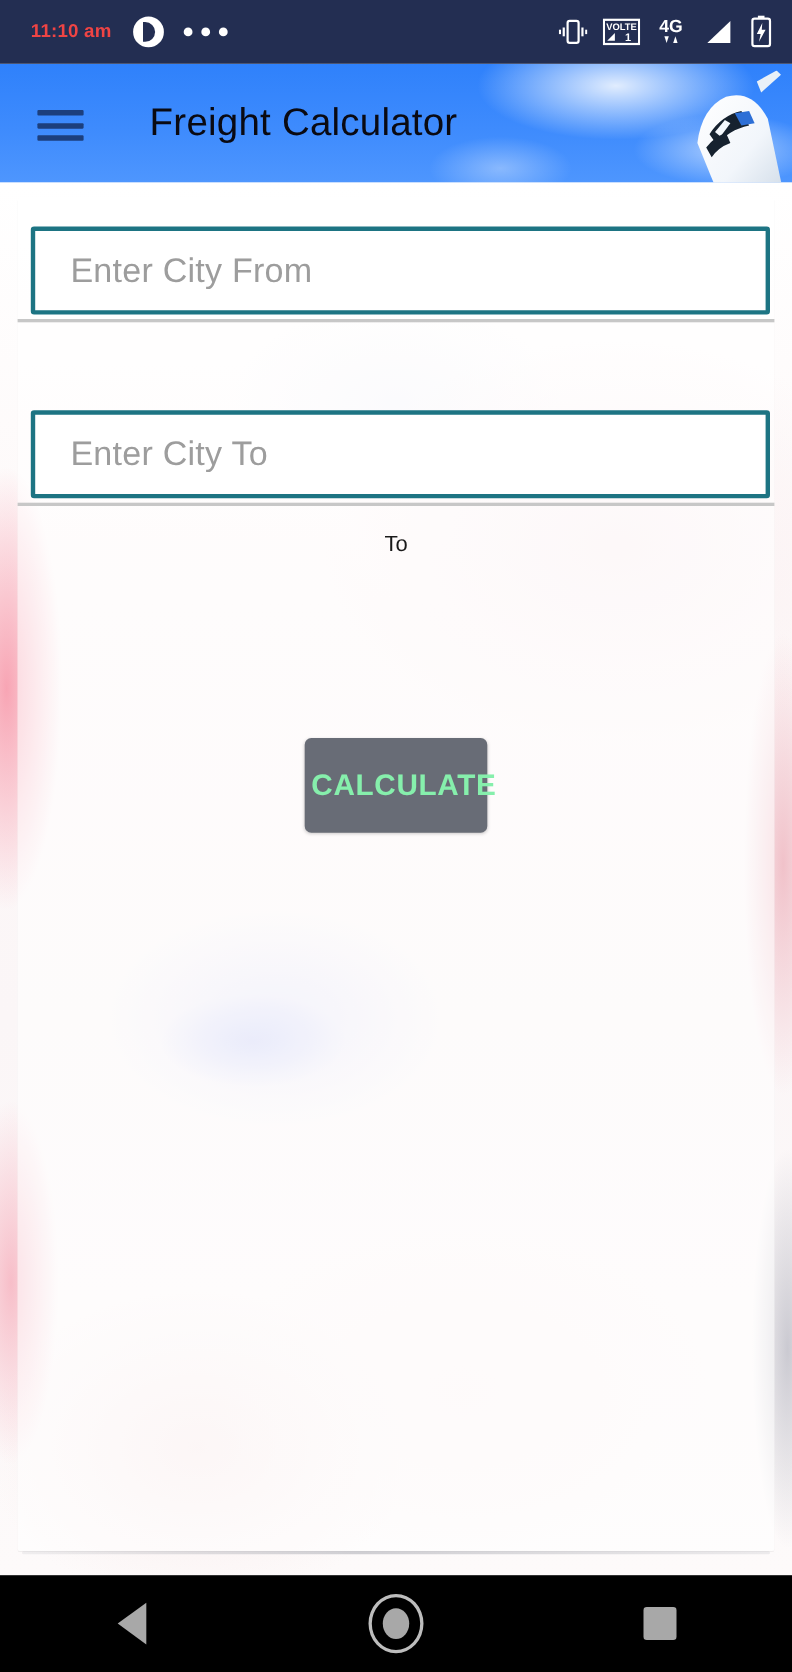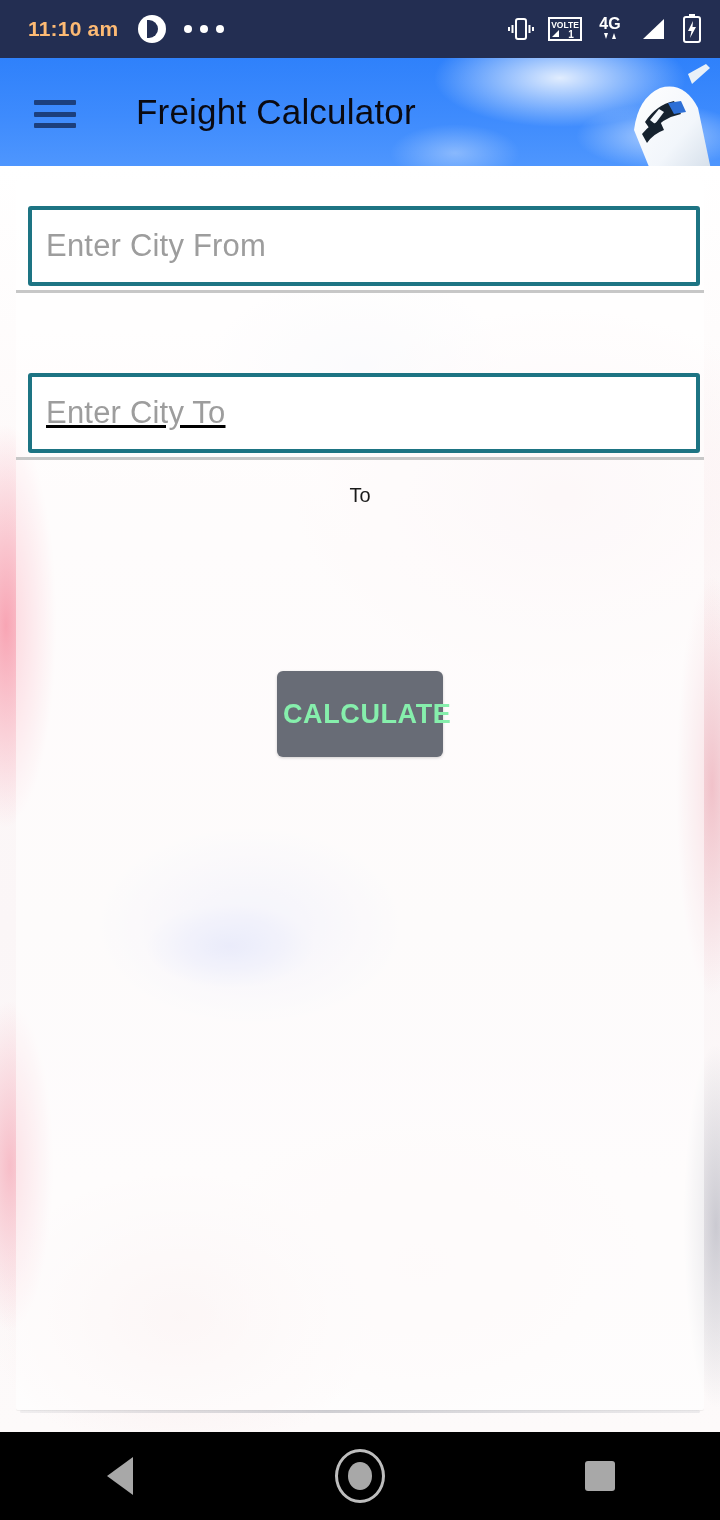--- a/index.html
+++ b/index.html
@@ -25,22 +25,22 @@
     width: 720px;
     height: 58px;
     background: #232e52;
     display: flex;
     align-items: center;
     box-sizing: border-box;
     padding: 0 18px 0 28px;
     z-index: 40;
   }
   .sb-clock {
-    color: #fdba74;
-    font-size: 21px;
+    color: #ef4444;
+    font-size: 17px;
     font-weight: bold;
     letter-spacing: .2px;
     white-space: nowrap;
     text-align: right;
   }
   .sb-left-icons {
     display: flex;
     align-items: center;
     gap: 18px;
     margin-left: 20px;
@@ -188,21 +188,21 @@
   }
   .field-box {
     box-sizing: border-box;
     width: 100%;
     height: 80px;
     border: 4px solid #1d7483;
     border-radius: 3px;
     background: rgba(255,255,255,.92);
     display: flex;
     align-items: center;
-    padding: 0 14px;
+    padding: 0 32px;
     cursor: text;
   }
   .field-placeholder {
     color: #9d9d9d;
     font-size: 31px;
     letter-spacing: .2px;
     white-space: nowrap;
   }
   .field-underline {
     margin-top: 4px;
@@ -385,21 +385,21 @@
 
     <div class="field-wrap" style="top:40px;">
       <div class="field-box">
         <span class="field-placeholder">Enter City From</span>
       </div>
       <div class="field-underline"></div>
     </div>
 
     <div id="to-label">To</div>
 
-    <div class="field-wrap" style="top:207px;text-decoration:underline;">
+    <div class="field-wrap" style="top:207px;">
       <div class="field-box">
         <span class="field-placeholder">Enter City To</span>
       </div>
       <div class="field-underline"></div>
     </div>
 
     <button id="calculate-button">CALCULATE</button>
   </div>
 
   <div id="nav-bar">

